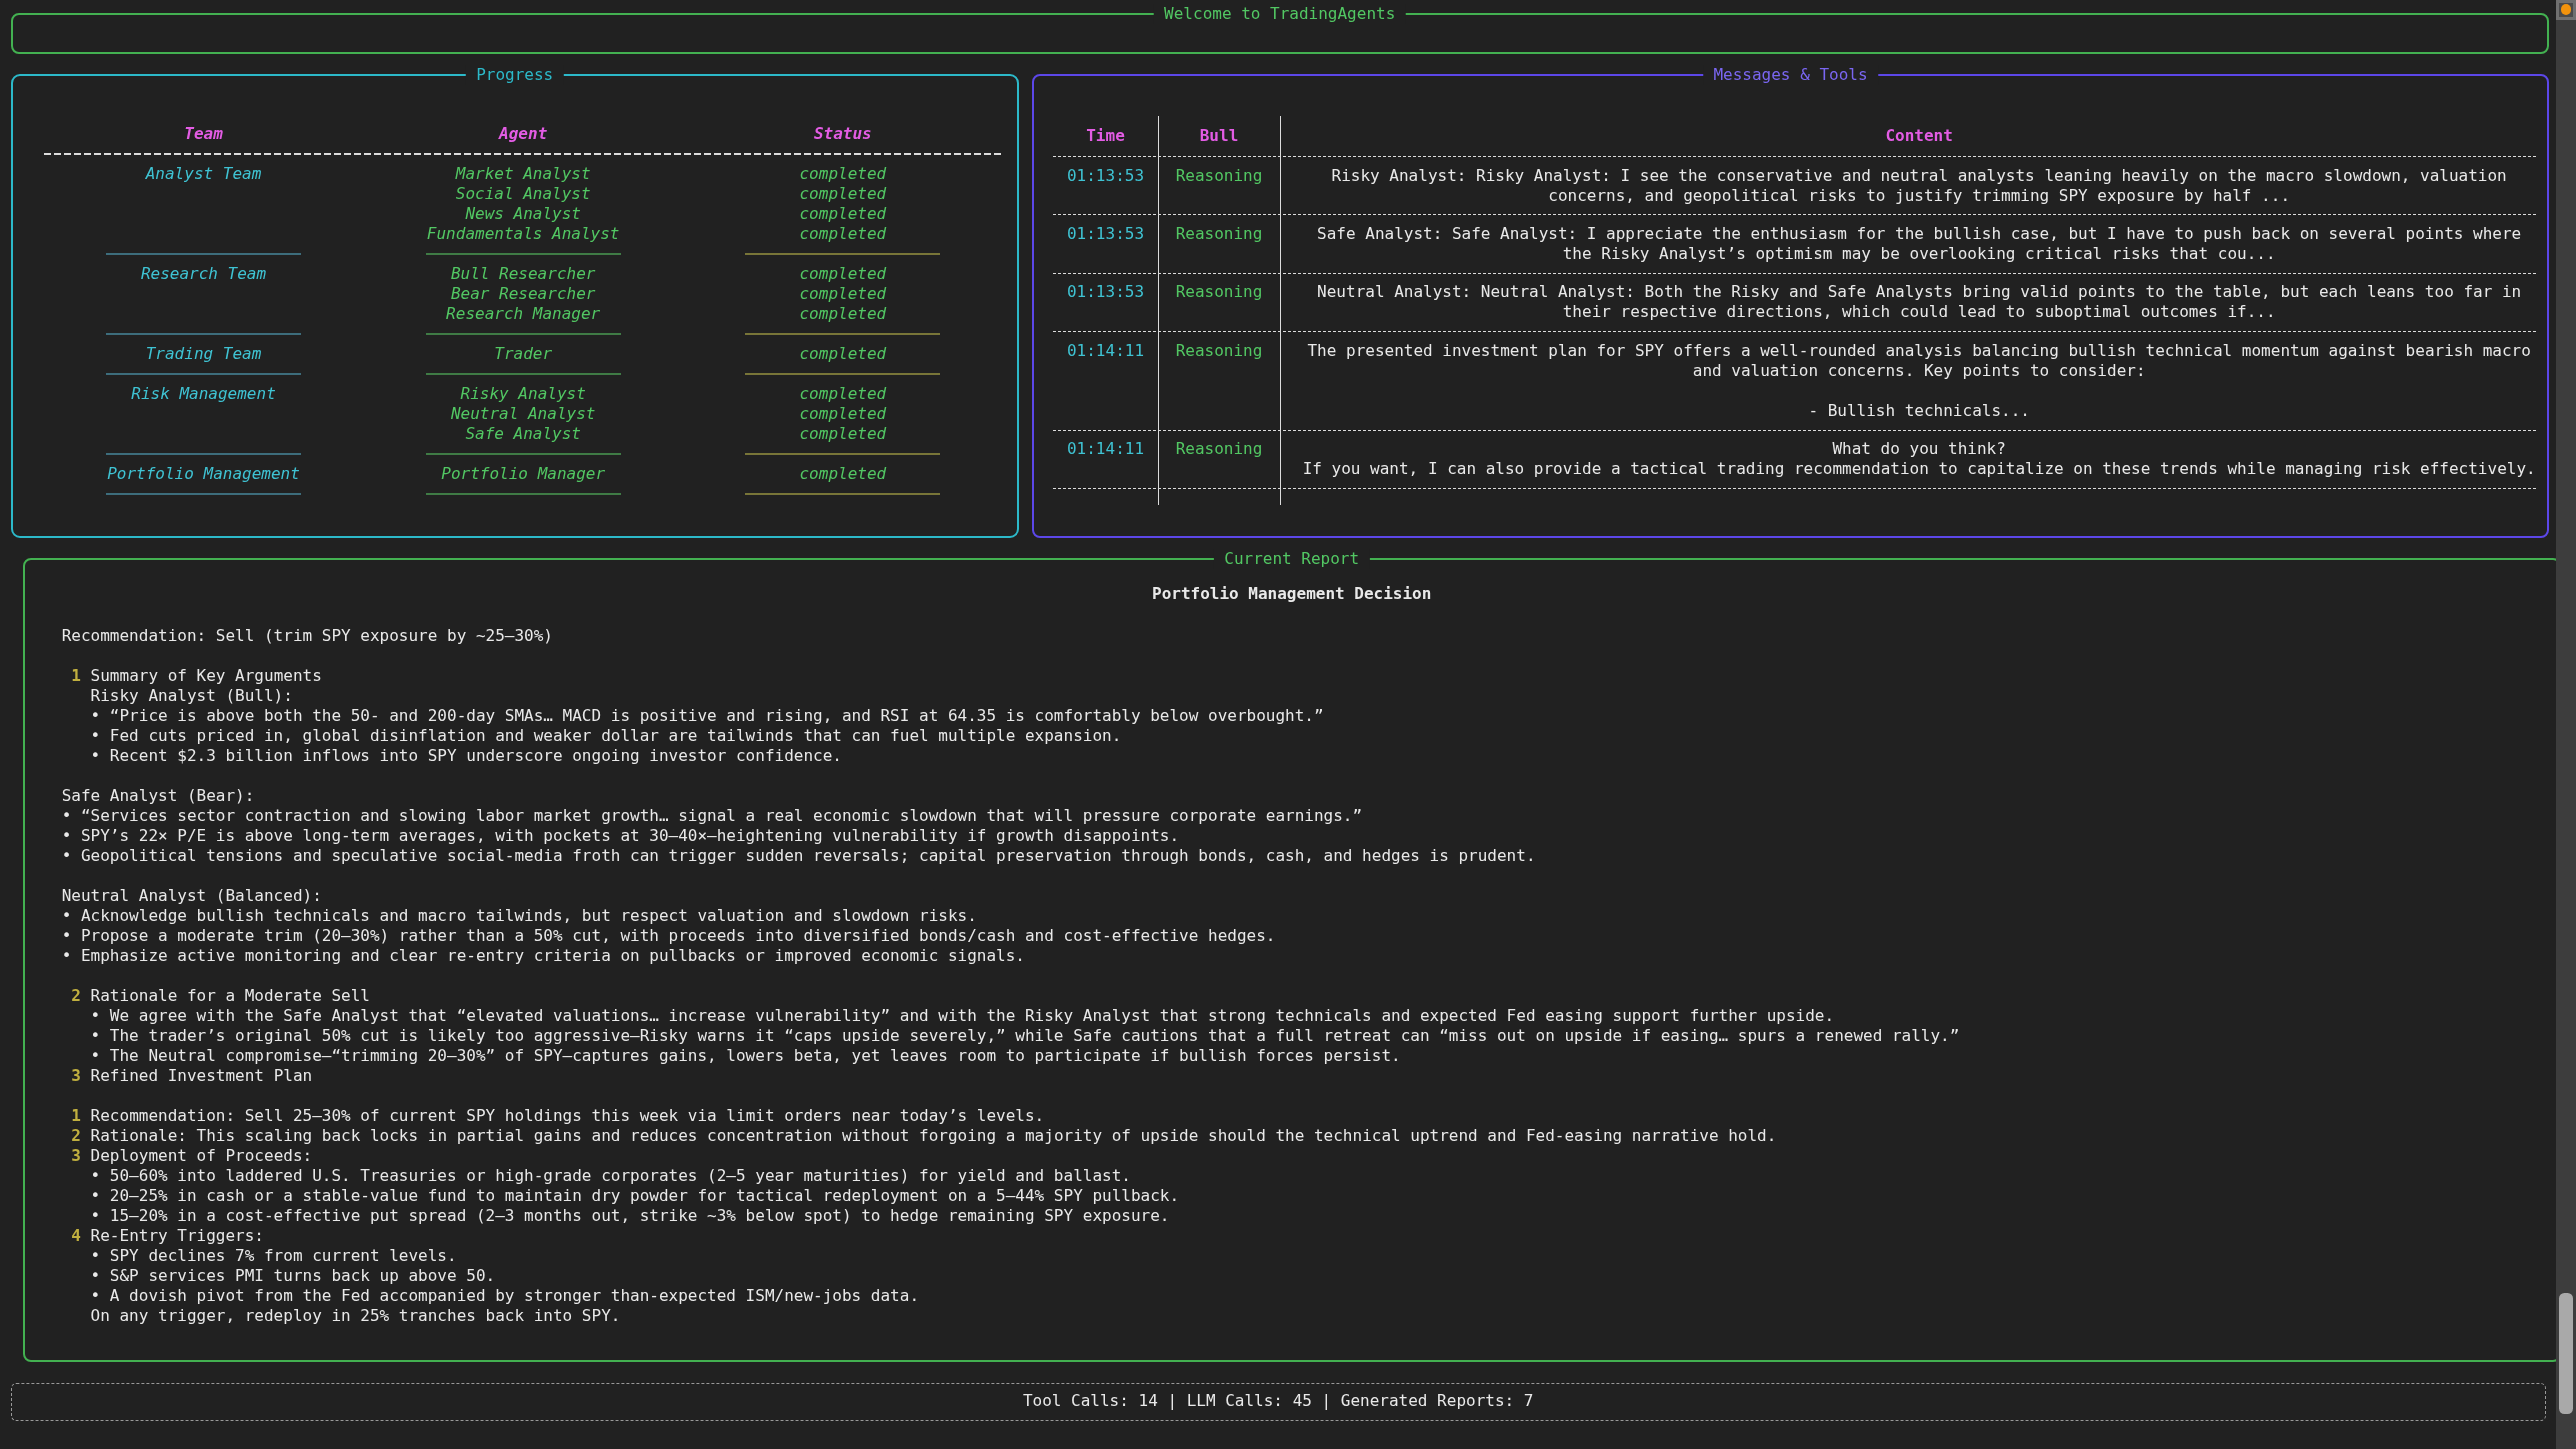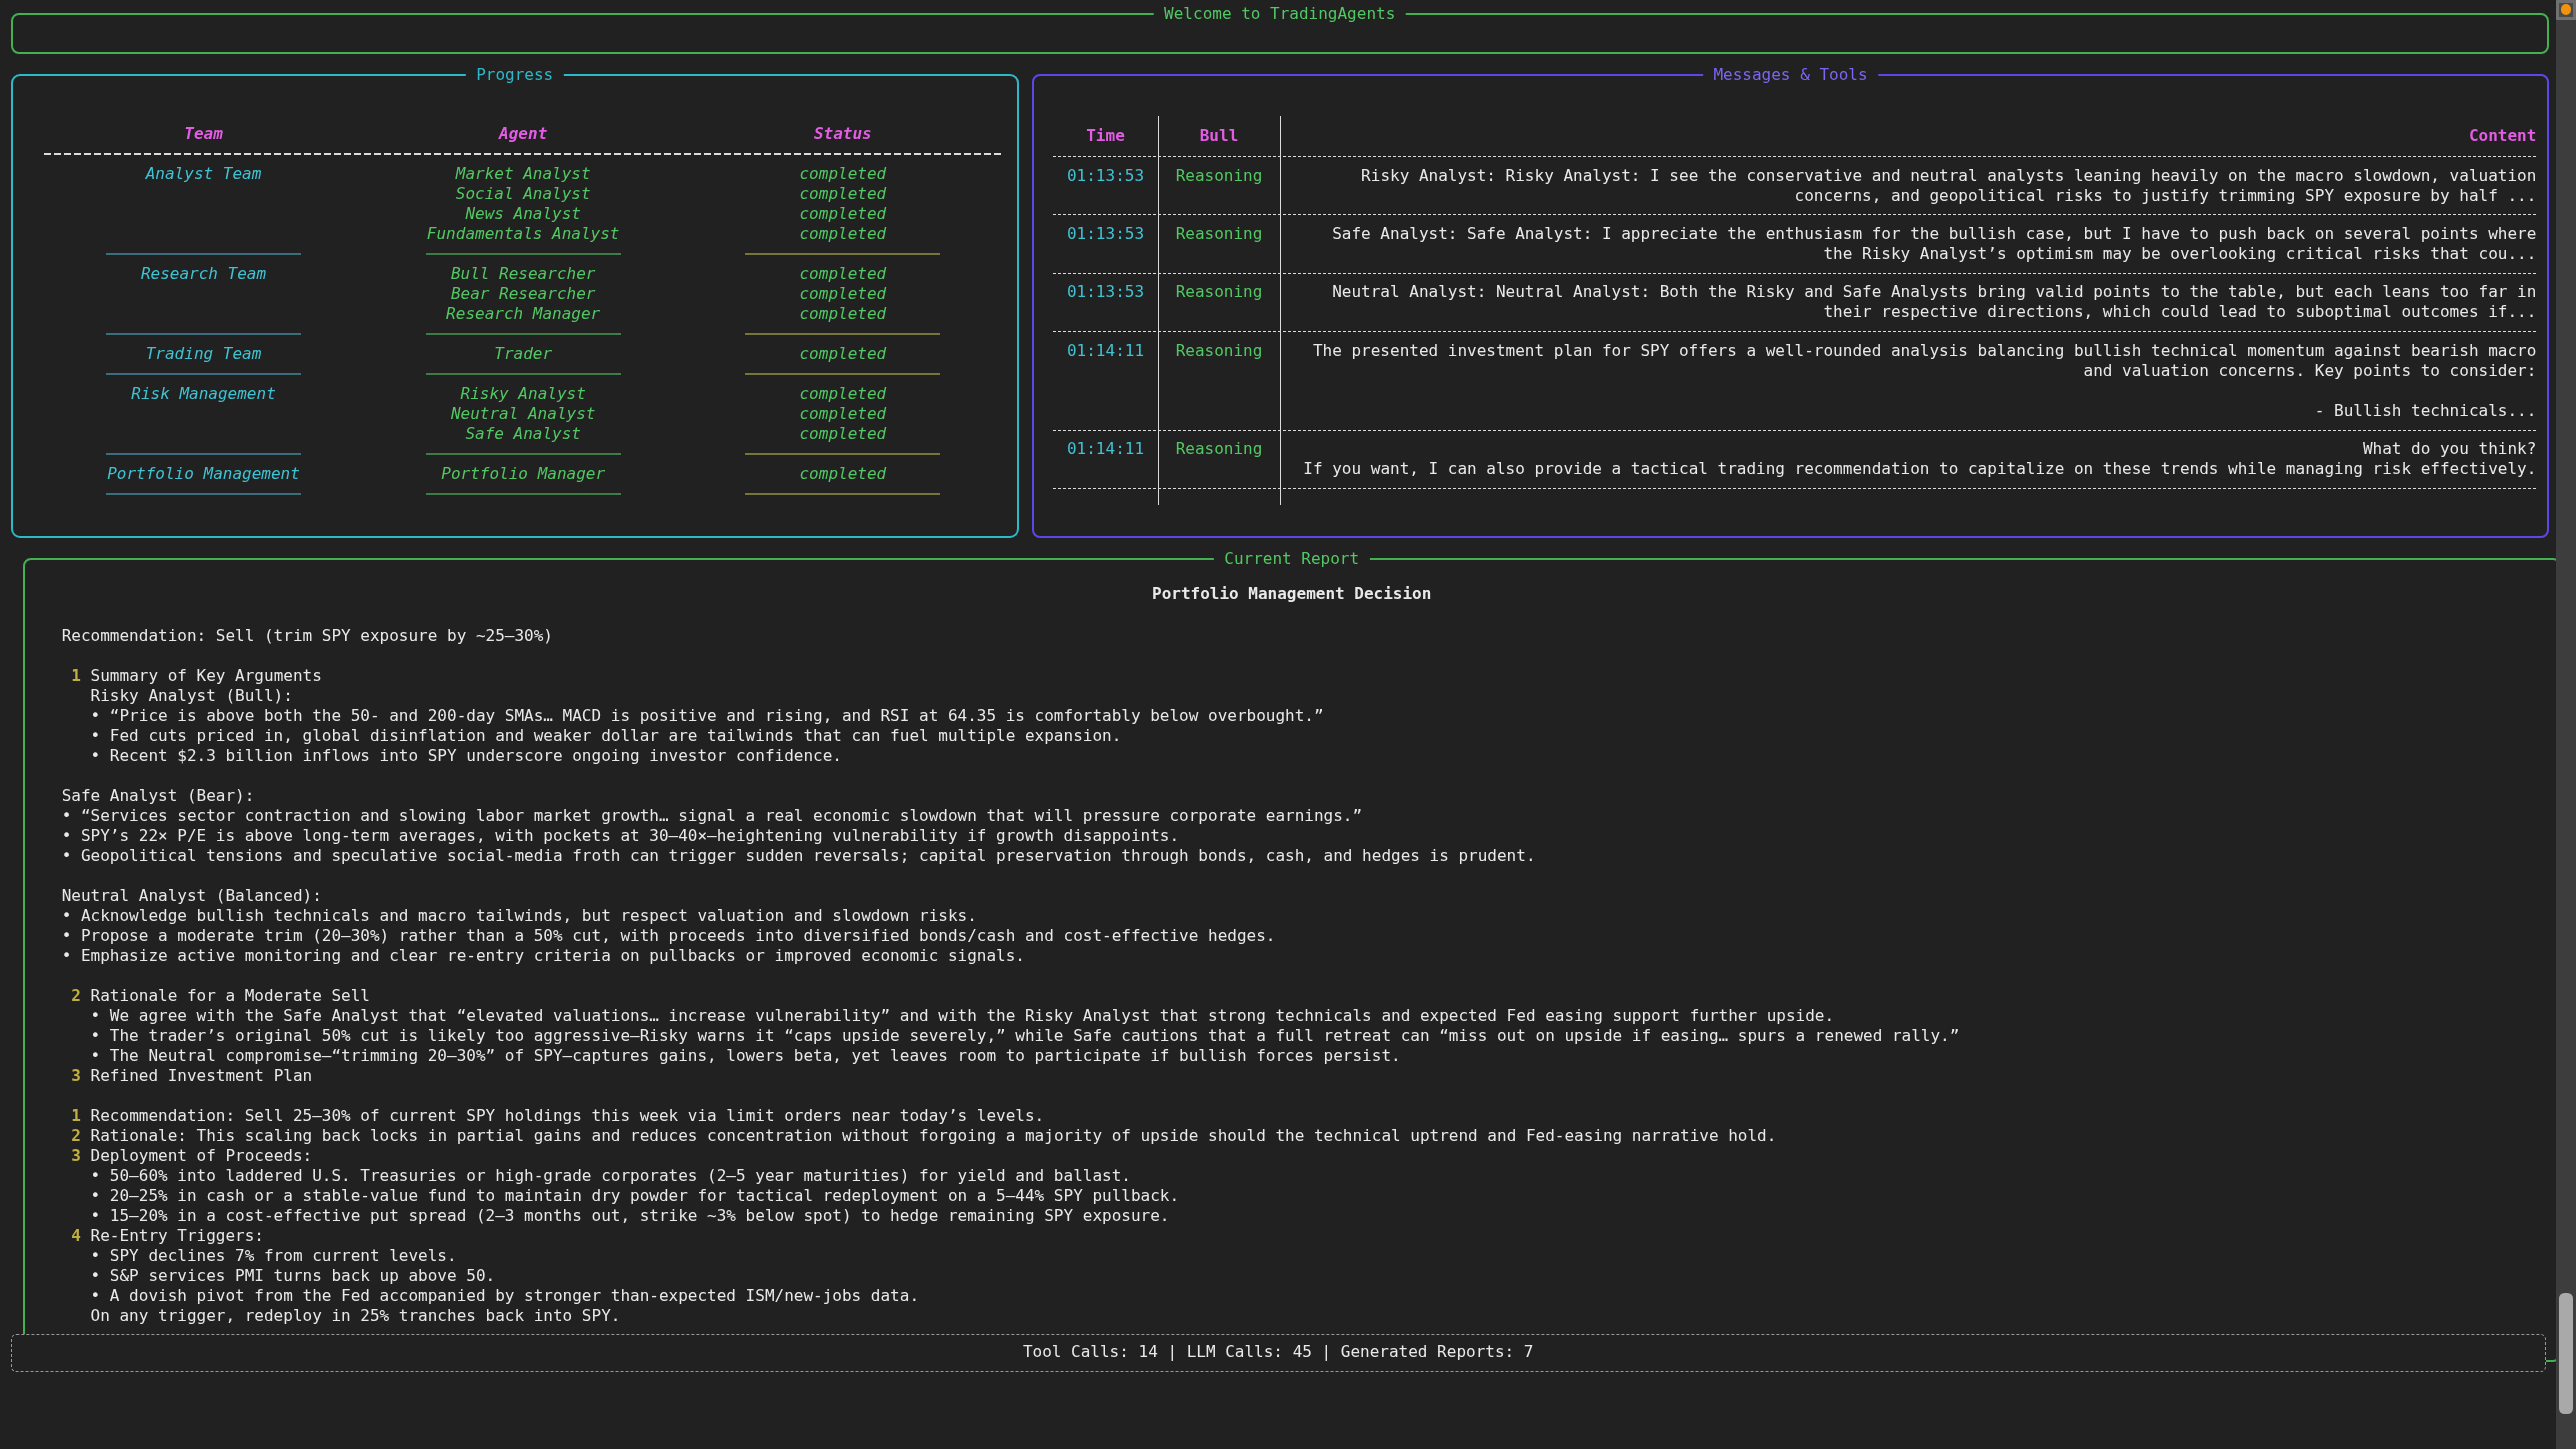--- a/index.html
+++ b/index.html
@@ -39,38 +39,38 @@
 
   
   #messages{left:1032px;top:74px;width:1513px;height:460px;border-color:var(--purple);}
   #messages .ptitle{color:var(--purple-text);}
   .mtable{position:absolute;left:19px;top:40px;right:10.7px;}
   .mheader{display:flex;height:40px;align-items:center;border-bottom:1.3px dashed var(--line);}
   .mheader .hcell{color:var(--magenta);font-weight:bold;}
   .mrow{display:flex;border-bottom:1.3px dashed var(--line);padding:8.7px 0;align-items:flex-start;}
   .c-time{width:105px;flex:none;text-align:center;color:var(--cyan-text);white-space:pre;}
   .c-type{width:122px;flex:none;text-align:center;color:var(--green-text);white-space:pre;}
-  .c-content{flex:1;min-width:0;padding-left:22px;text-align:right;color:var(--text);}
+  .c-content{flex:1;min-width:0;padding-left:22px;text-align:center;color:var(--text);}
   .mheader .c-time,.mheader .c-type{color:var(--magenta);}
   .mheader .c-content{color:var(--magenta);}
   .mline{white-space:pre;min-height:20px;overflow:hidden;}
   .vline{position:absolute;width:1.3px;top:40px;height:389px;background:var(--line);}
   #vline1{left:124px;}
   #vline2{left:246px;}
 
   
   #report{left:10.7px;top:558px;width:2534px;height:800px;border-color:var(--green);margin-left:12px;}
   #report .ptitle{color:var(--green-text);}
   .rheading{margin-top:24px;height:20px;text-align:center;font-weight:bold;white-space:pre;}
   .rlines{margin-top:21.5px;padding-left:24px;}
   .rline{white-space:pre;height:20px;overflow:hidden;padding-left:13px;}
   .num{color:var(--yellow);font-weight:bold;}
 
   
-  #footer{left:10.7px;top:1334px;width:2533px;height:36px;border:1.3px dashed var(--footer-border);border-radius:5.4px;position:absolute;background:var(--bg);}
+  #footer{left:10.7px;top:1383px;width:2533px;height:36px;border:1.3px dashed var(--footer-border);border-radius:5.4px;position:absolute;background:var(--bg);}
   .fstats{text-align:center;line-height:34px;white-space:pre;color:var(--text);}
 
   
   #gutter{position:absolute;right:0;top:0;width:20px;height:1449px;background:var(--gutter);}
   #corner{position:absolute;top:0;left:0;width:20px;height:20px;background:#707070;}
   #corner .inner{position:absolute;left:2.7px;top:2.7px;right:2.7px;bottom:2.7px;background:#4a4a4a;}
   #corner .dot{position:absolute;left:4.7px;top:4px;width:10.7px;height:10.7px;border-radius:50%;background:var(--orange);}
   #thumb{position:absolute;left:3.4px;top:1293px;width:13.4px;height:121px;background:var(--thumb);border-radius:5.4px;}
 </style>
 </head>

